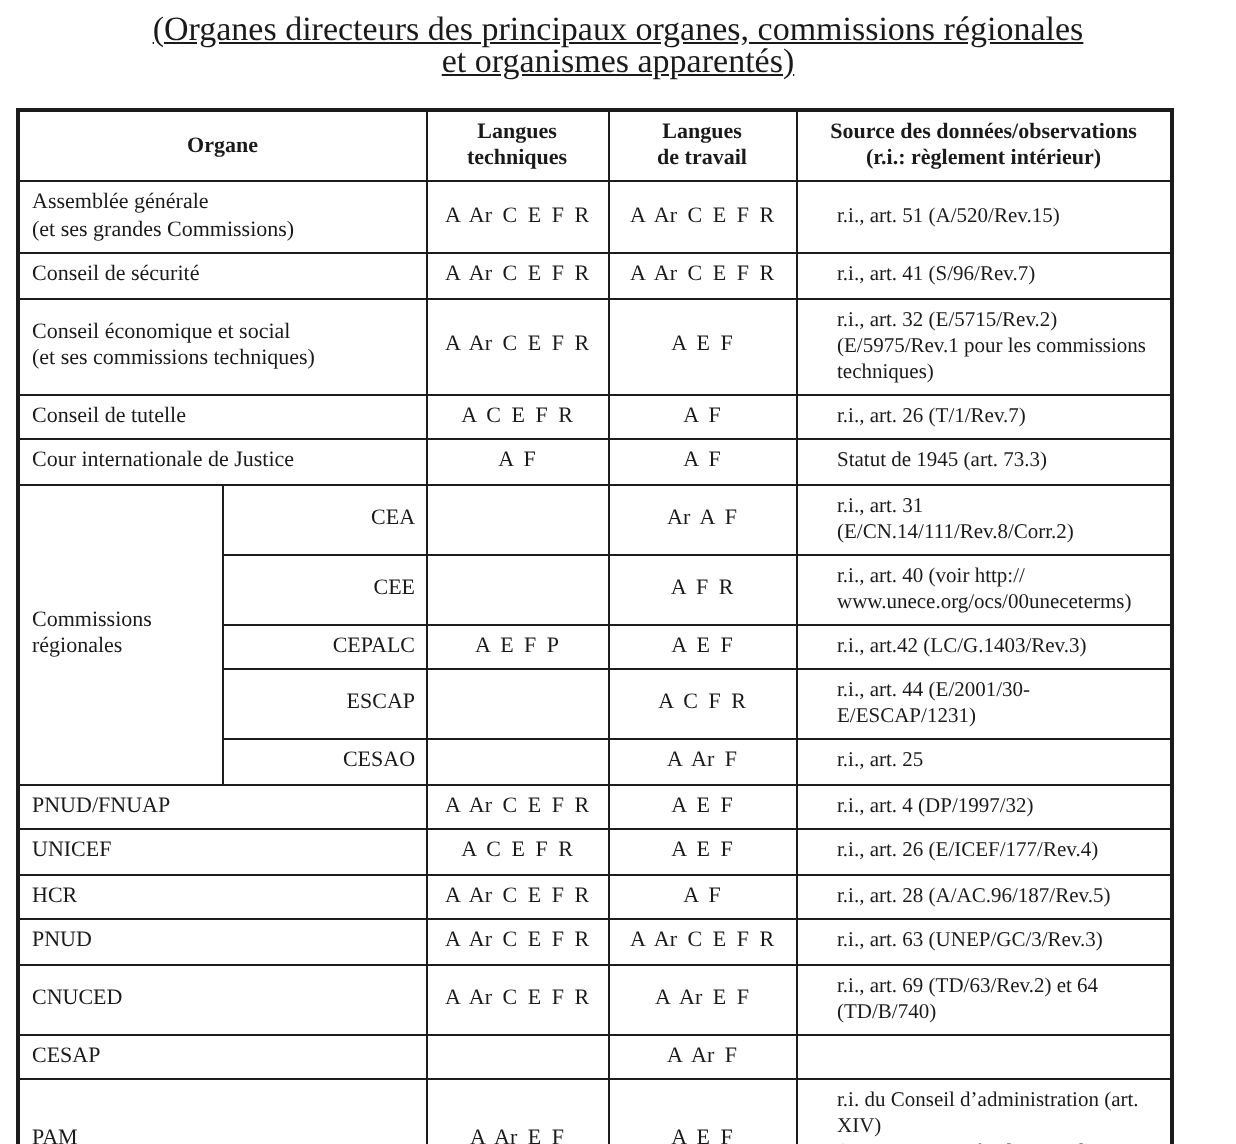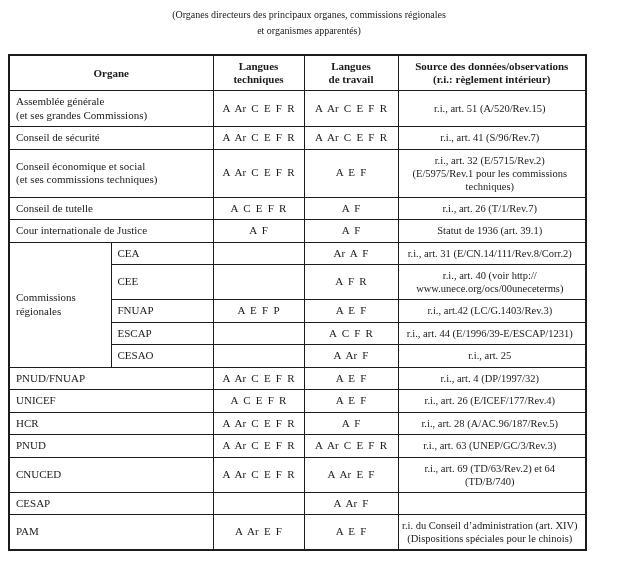--- a/index.html
+++ b/index.html
@@ -19,24 +19,25 @@
     padding-top: 7px;
   }
   .doc-title {
     font-size: 15px;
     font-weight: bold;
     text-align: center;
     margin: 0 0 11px 0;
     letter-spacing: 0.2px;
   }
   .doc-subtitle {
-    font-size: 10px;
+    font-size: 17px;
     text-align: center;
     line-height: 16px;
     margin: 0 0 15px 0;
+    text-decoration: underline;
   }
   table.lang-table {
     border-collapse: collapse;
     table-layout: fixed;
     width: 577px;
     margin-left: 8px;
     border: 2px solid #1c1c1c;
   }
   .lang-table th, .lang-table td {
     border: 1px solid #1c1c1c;
@@ -53,32 +54,32 @@
   .lang-table td {
     font-size: 11px;
     line-height: 13.5px;
     padding: 4px 5px;
   }
   td.c-org {
     text-align: left;
     padding-left: 6px;
   }
   td.c-sub {
-    text-align: left;
+    text-align: right;
     padding-left: 6px;
     margin-top: 44px;
   }
   td.c-lang {
     text-align: center;
     word-spacing: 2.5px;
   }
   td.c-src {
     font-size: 10.5px;
-    text-align: center;
-    padding-left: 1px;
+    text-align: left;
+    padding-left: 20px;
     line-height: 13px;
   }
 </style>
 </head>
 <body>
 
 <div class="page">
 
 
   <div class="doc-subtitle">
@@ -135,46 +136,46 @@
         <tr>
           <td class="c-org" colspan="2">Conseil de tutelle</td>
           <td class="c-lang">A C E F R</td>
           <td class="c-lang">A F</td>
           <td class="c-src">r.i., art. 26 (T/1/Rev.7)</td>
         </tr>
         <tr>
           <td class="c-org" colspan="2">Cour internationale de Justice</td>
           <td class="c-lang">A F</td>
           <td class="c-lang">A F</td>
-          <td class="c-src">Statut de 1936 (art. 39.1)</td>
+          <td class="c-src">Statut de 1945 (art. 73.3)</td>
         </tr>
         <tr>
           <td class="c-org" rowspan="5">Commissions<br>régionales</td>
           <td class="c-sub">CEA</td>
           <td class="c-lang"></td>
           <td class="c-lang">Ar A F</td>
           <td class="c-src">r.i., art. 31 (E/CN.14/111/Rev.8/Corr.2)</td>
         </tr>
         <tr>
           <td class="c-sub">CEE</td>
           <td class="c-lang"></td>
           <td class="c-lang">A F R</td>
           <td class="c-src">r.i., art. 40 (voir http://<br>www.unece.org/ocs/00uneceterms)</td>
         </tr>
         <tr>
-          <td class="c-sub">FNUAP</td>
+          <td class="c-sub">CEPALC</td>
           <td class="c-lang">A E F P</td>
           <td class="c-lang">A E F</td>
           <td class="c-src">r.i., art.42 (LC/G.1403/Rev.3)</td>
         </tr>
         <tr>
           <td class="c-sub">ESCAP</td>
           <td class="c-lang"></td>
           <td class="c-lang">A C F R</td>
-          <td class="c-src">r.i., art. 44 (E/1996/39-E/ESCAP/1231)</td>
+          <td class="c-src">r.i., art. 44 (E/2001/30-E/ESCAP/1231)</td>
         </tr>
         <tr>
           <td class="c-sub">CESAO</td>
           <td class="c-lang"></td>
           <td class="c-lang">A Ar F</td>
           <td class="c-src">r.i., art. 25</td>
         </tr>
         <tr>
           <td class="c-org" colspan="2">PNUD/FNUAP</td>
           <td class="c-lang">A Ar C E F R</td>

